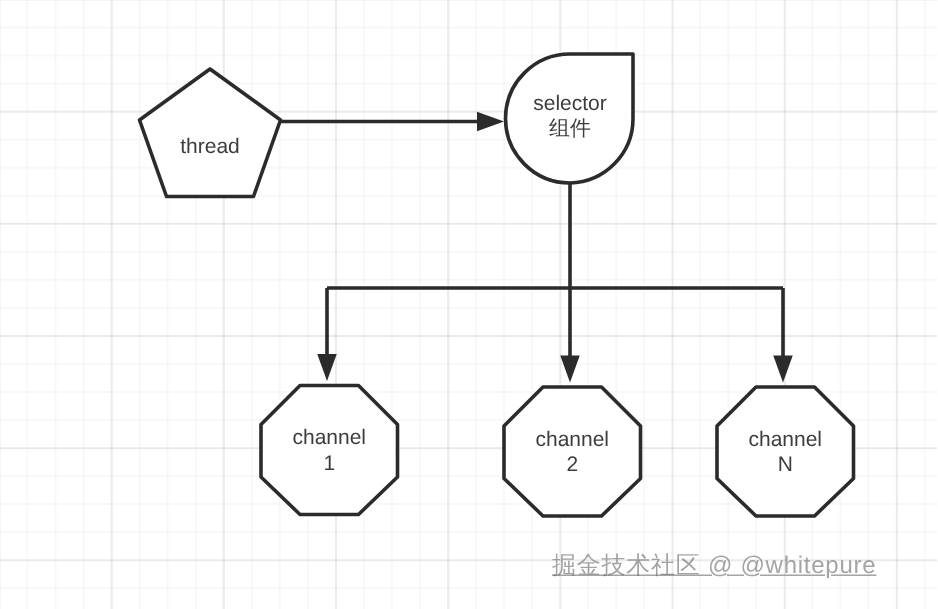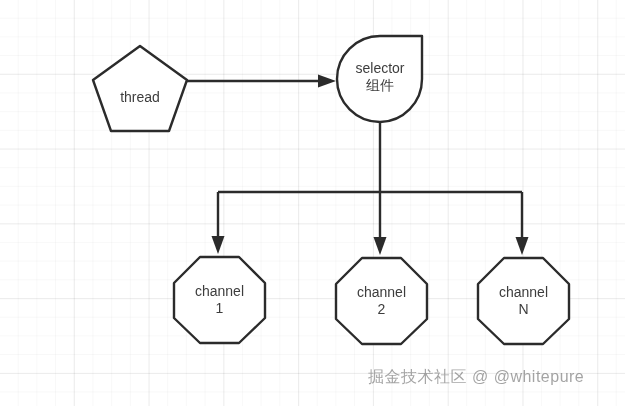--- a/index.html
+++ b/index.html
@@ -73,20 +73,21 @@
   }
   .wm-main {
     position: absolute;
     left: 0;
     top: 2px;
     font-size: 16px;
     color: rgba(90,90,90,0.55);
     white-space: nowrap;
     letter-spacing: 0.5px;
     font-family: "Liberation Sans", "DejaVu Sans", sans-serif;
+    text-decoration: underline;
   }
   .wm-sub {
     position: absolute;
     left: 84px;
     top: 14px;
     font-size: 11px;
     color: rgba(120,120,120,0.45);
     white-space: nowrap;
     font-family: "Liberation Sans", "DejaVu Sans", sans-serif;
   }

